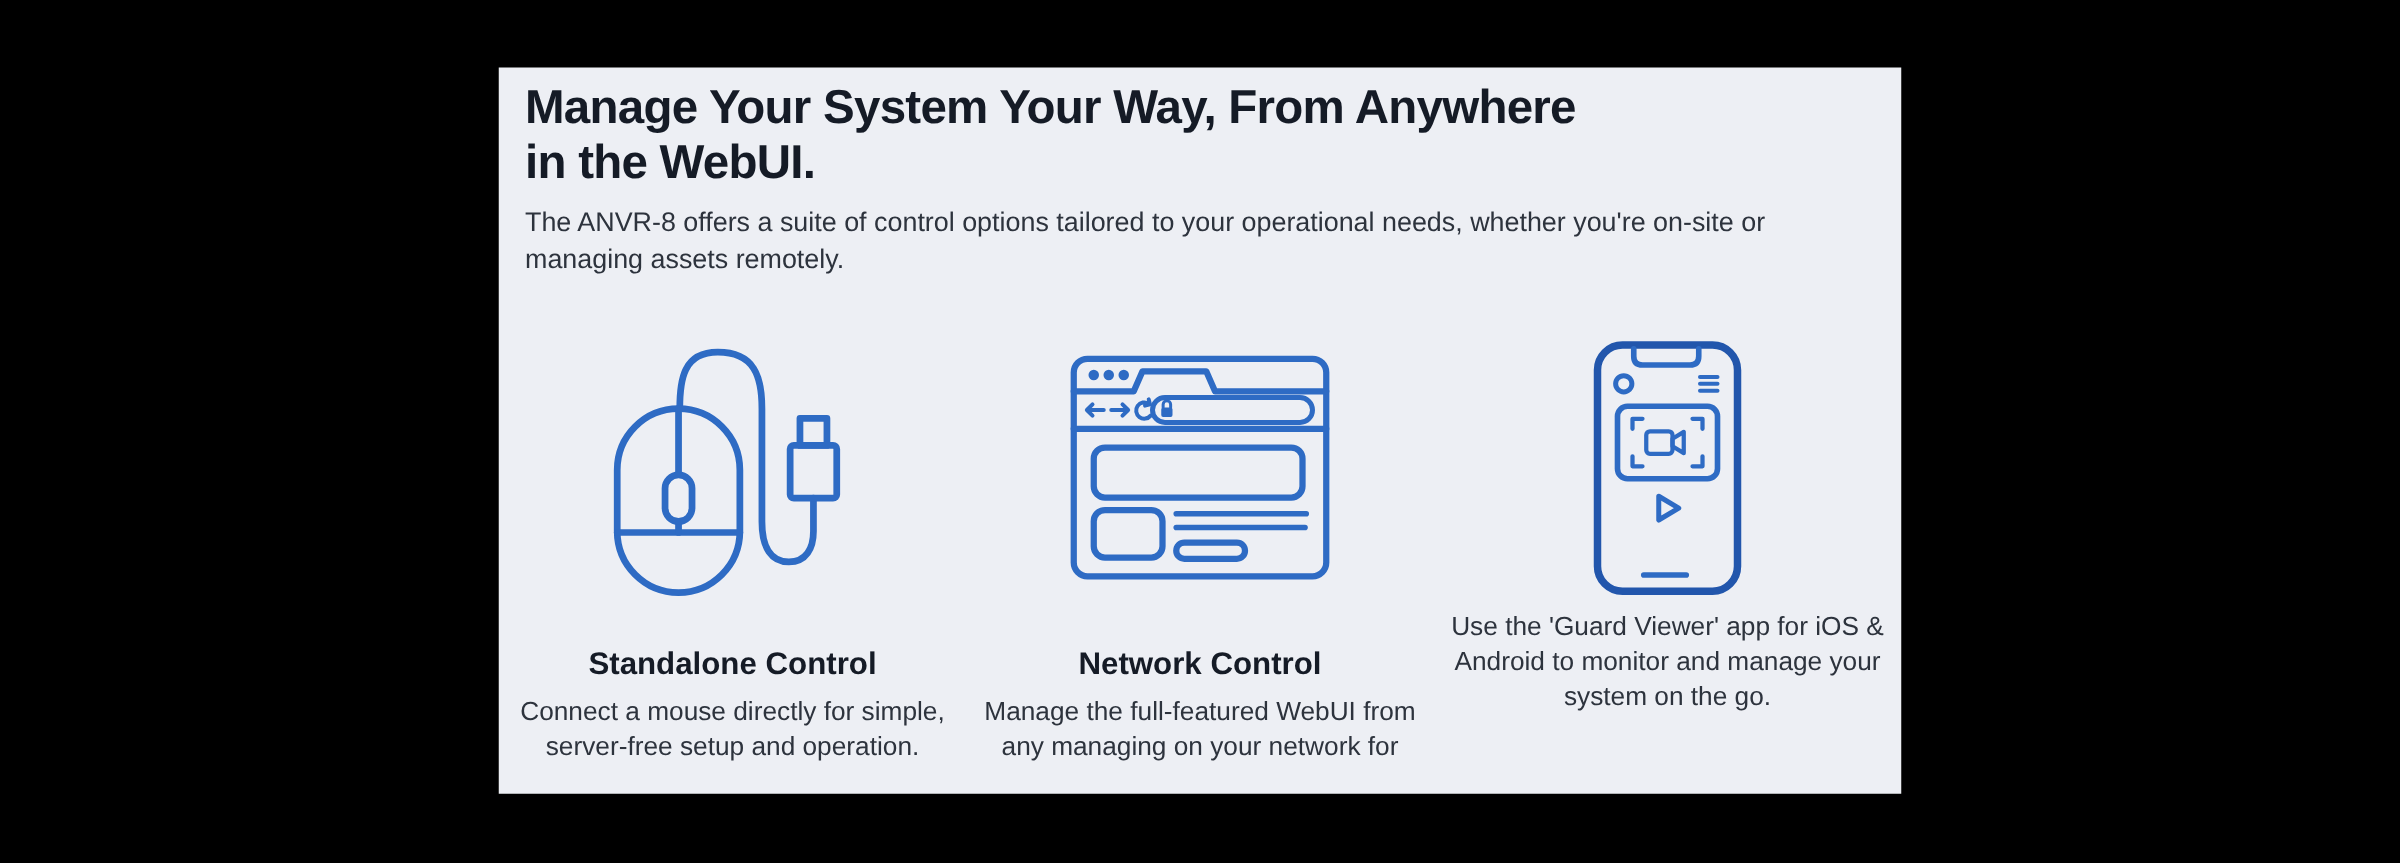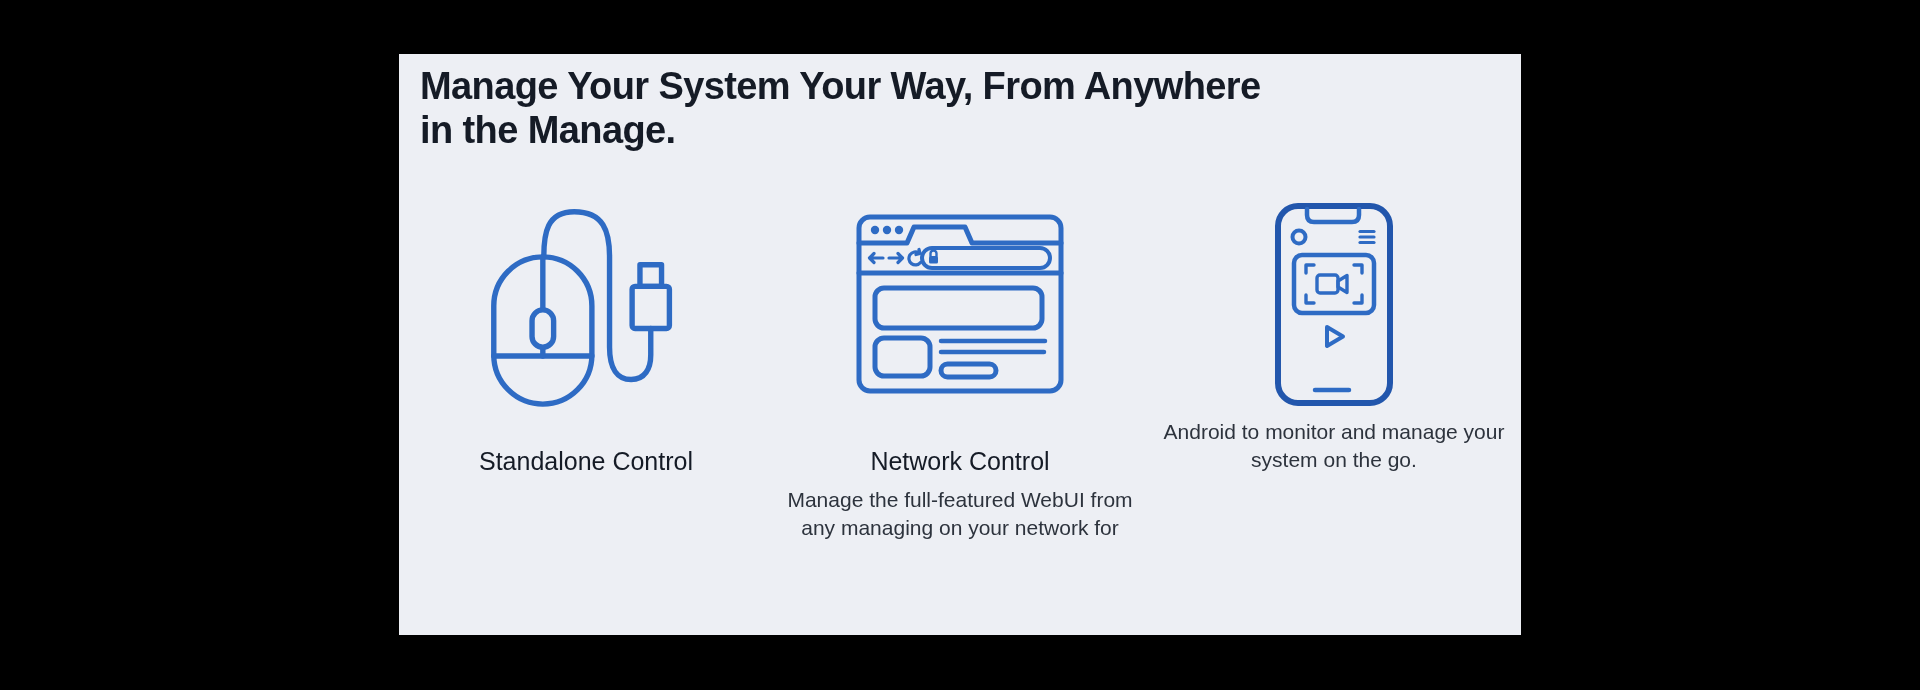--- a/index.html
+++ b/index.html
@@ -52,21 +52,21 @@
   }
   .icon-box {
     height: 208px;
     display: flex;
     align-items: center;
     justify-content: center;
   }
   .feature-title {
     margin-top: 38px;
     color: var(--heading-color, #151b26);
-    font-weight: normal;
+    font-weight: bold;
     font-size: 25px;
     line-height: 30px;
   }
   .feature-desc {
     margin-top: 10px;
     color: var(--body-color, #2d333d);
     font-size: 21px;
     line-height: 28px;
   }
   .feature-desc span { display: block; white-space: nowrap; }
@@ -81,23 +81,27 @@
   .fill { fill: var(--icon-blue, #2e6bc4); stroke: none; }
 </style>
 </head>
 <body>
 
 <div class="stage">
   <section class="card">
 
     <h1 class="headline">
       <span>Manage Your System Your Way, From Anywhere</span>
-      <span>in the Manage.</span>
+      <span>in the WebUI.</span>
     </h1>
 
+    <p class="subtitle">
+      <span>The ANVR-8 offers a suite of control options tailored to your operational needs, whether you're on-site or</span>
+      <span>managing assets remotely.</span>
+    </p>
 
     <div class="features">
 
       <div class="feature">
         <div class="icon-box">
           <svg width="204" height="208" viewBox="0 0 204 212">
 
             <path class="stroke" stroke-width="5.5" d="M59,58 C59,34 62,12 90,12 C120,12 126,32 126,58 L126,150 C126,172 134,183 148,183 C162,183 168,172 168,158 L168,131"></path>
 
             <rect class="stroke" stroke-width="5.5" x="157" y="66" width="22" height="22"></rect>
@@ -107,20 +111,25 @@
             <rect class="stroke" stroke-width="5.5" x="8" y="58" width="100" height="150" rx="50"></rect>
 
             <line class="stroke" stroke-width="5.5" x1="8" y1="159" x2="108" y2="159"></line>
 
             <line class="stroke" stroke-width="5.5" x1="58" y1="58" x2="58" y2="114"></line>
             <line class="stroke" stroke-width="5.5" x1="58" y1="148" x2="58" y2="159"></line>
             <rect class="stroke" stroke-width="5.5" x="47" y="112" width="22" height="38" rx="11" fill="#edeff4" style="fill:#edeff4"></rect>
           </svg>
         </div>
         <h2 class="feature-title">Standalone Control</h2>
+        <p class="feature-desc">
+          <span>Connect a mouse directly for simple,</span>
+          <span>server-free setup and operation.</span>
+          <span></span>
+        </p>
       </div>
 
       <div class="feature">
         <div class="icon-box">
           <svg width="210" height="182" viewBox="0 0 210 182">
 
             <rect class="stroke" stroke-width="5" x="4" y="4" width="202" height="174" rx="11"></rect>
 
             <path class="stroke" stroke-width="5" d="M4,30 L52,30 L59,14 L110,14 L117,30 L206,30"></path>
 
@@ -181,20 +190,21 @@
 
             <rect class="stroke" stroke-width="3.4" x="43" y="73" width="21" height="18" rx="3"></rect>
             <path class="stroke" stroke-width="3.4" d="M64,79 L73,73.5 L73,90.5 L64,85 Z"></path>
 
             <path class="stroke" stroke-width="4" d="M53,125 L69,134.5 L53,144 Z"></path>
 
             <line class="stroke" stroke-width="4.5" x1="41" y1="188" x2="75" y2="188"></line>
           </svg>
         </div>
         <p class="feature-desc">
+          <span>Use the 'Guard Viewer' app for iOS &amp;</span>
           <span>Android to monitor and manage your</span>
           <span>system on the go.</span>
         </p>
       </div>
 
     </div>
   </section>
 </div>
 
 </body></html>

